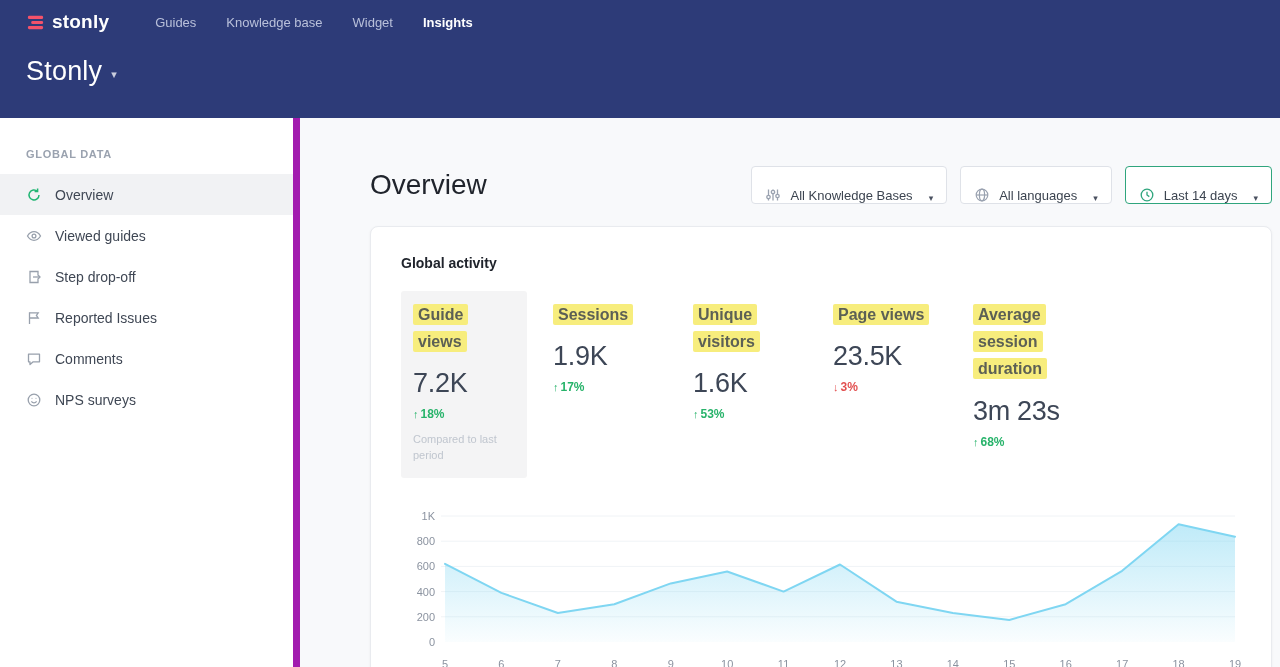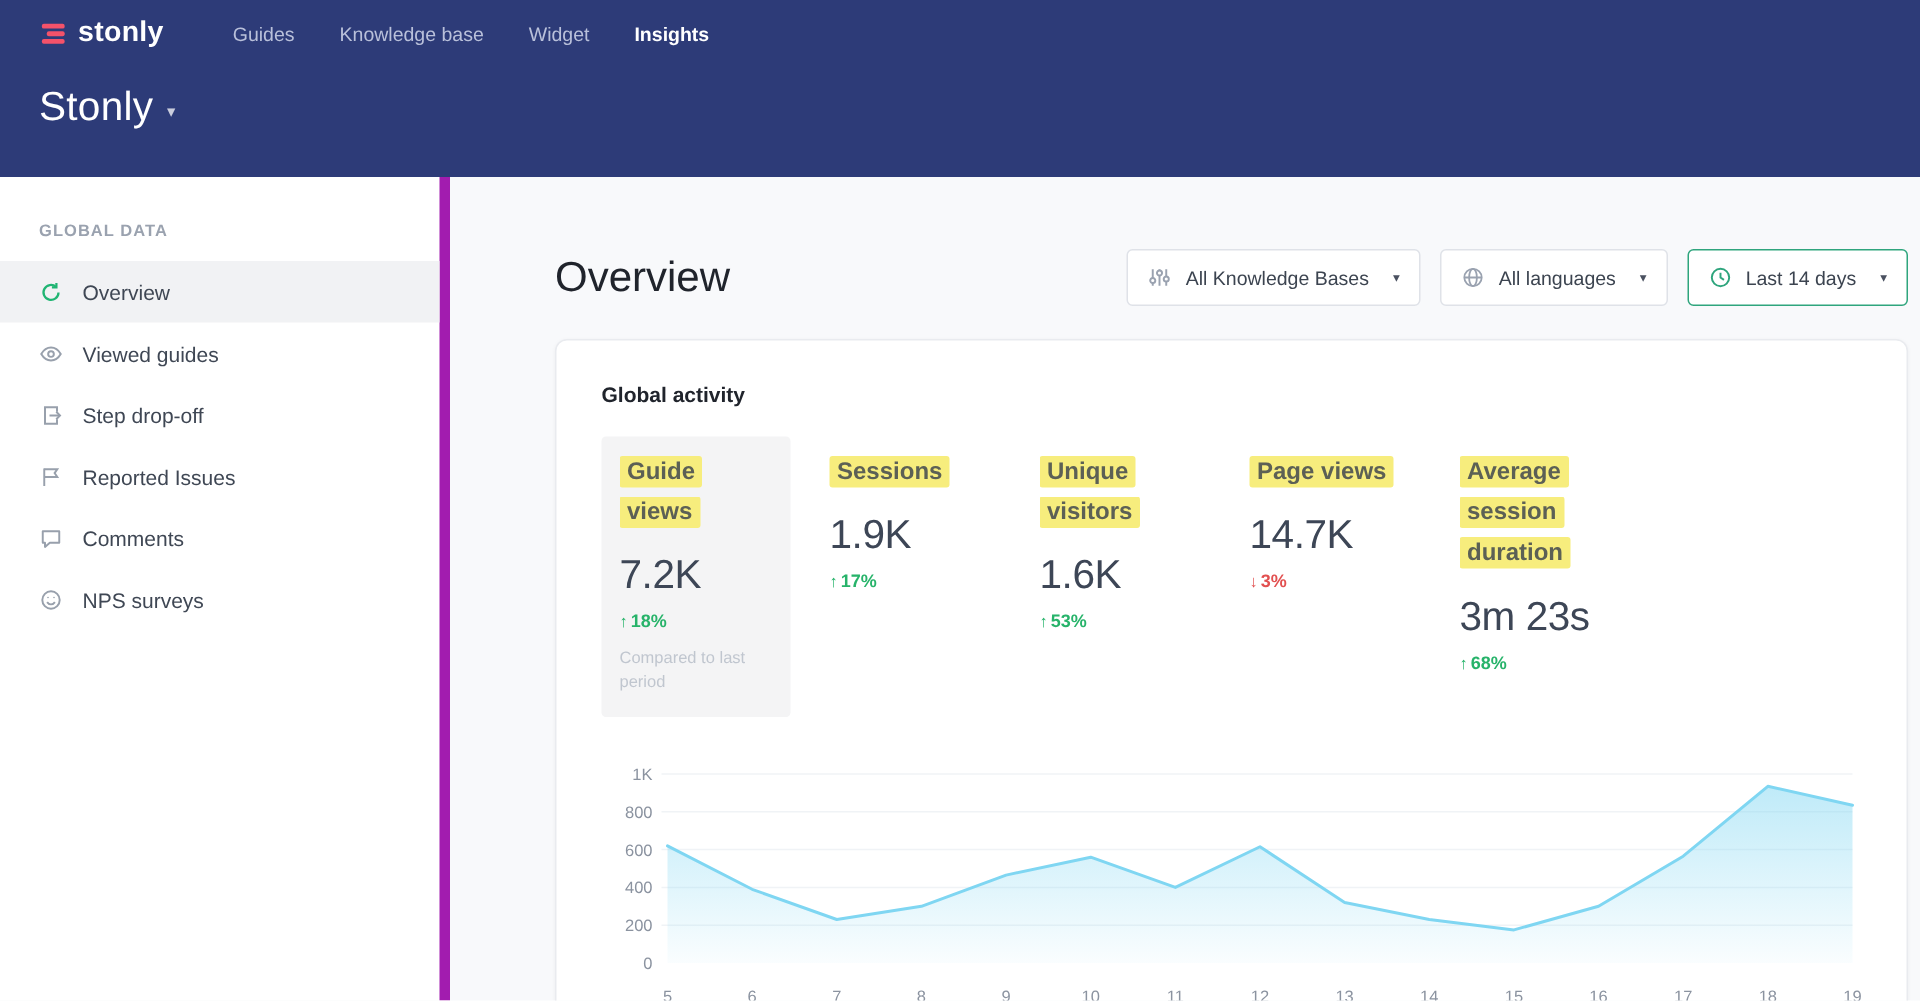--- a/index.html
+++ b/index.html
@@ -29,21 +29,21 @@
   .side-item.active { background:#f1f2f4; }
   .side-item .icon { width:16px; height:16px; color:#98a0ac; display:flex; }
   .side-item.active .icon { color:#21b573; }
   .side-item svg { width:16px; height:16px; }
 
   
   .main { flex:1; padding:48px 10px 0 70px; }
   .title-row { display:flex; align-items:center; justify-content:space-between; }
   .page-title { font-size:28px; font-weight:400; color:#20242c; }
   .filters { display:flex; gap:13px; }
-  .filter-btn { height:38px; background:#fff; border:1px solid #dfe2e8; border-radius:4px; display:flex; align-items:center; padding:0 13px; font-size:13px; color:#3c4450; cursor:pointer; }
+  .filter-btn { height:38px; background:#fff; border:1px solid #dfe2e8; border-radius:4px; display:flex; align-items:flex-end; padding:0 13px; font-size:13px; color:#3c4450; cursor:pointer; }
   .filter-btn .icon { width:16px; height:16px; color:#9aa2b0; display:flex; margin-right:9px; }
   .filter-btn .caret { margin-left:16px; color:#4a5160; font-size:9px; }
   .filter-btn.accent { border-color:#2fa57d; }
   .filter-btn.accent .icon { color:#2fa57d; }
 
   
   .card { margin-top:22px; background:#fff; border:1px solid #e9ebef; border-radius:8px; padding:28px 30px; min-height:428px; box-shadow:0 1px 3px rgba(16,24,40,.05); }
   .card-title { font-size:14px; font-weight:700; color:#20242c; }
 
   .metrics { margin-top:20px; display:flex; }
@@ -221,21 +221,21 @@
     <span class="metric-label">Unique visitors</span>
     <div class="metric-value">1.6K</div>
     <div class="metric-delta up">
       <span class="arrow">↑</span><span class="pct">53%</span>
     </div>
     <div class="metric-note"></div>
   </div>
 
   <div class="metric">
     <span class="metric-label">Page views</span>
-    <div class="metric-value">14.7K</div>
+    <div class="metric-value">23.5K</div>
     <div class="metric-delta down">
       <span class="arrow">↓</span><span class="pct">3%</span>
     </div>
     <div class="metric-note"></div>
   </div>
 
   <div class="metric">
     <span class="metric-label">Average session duration</span>
     <div class="metric-value">3m 23s</div>
     <div class="metric-delta up">

